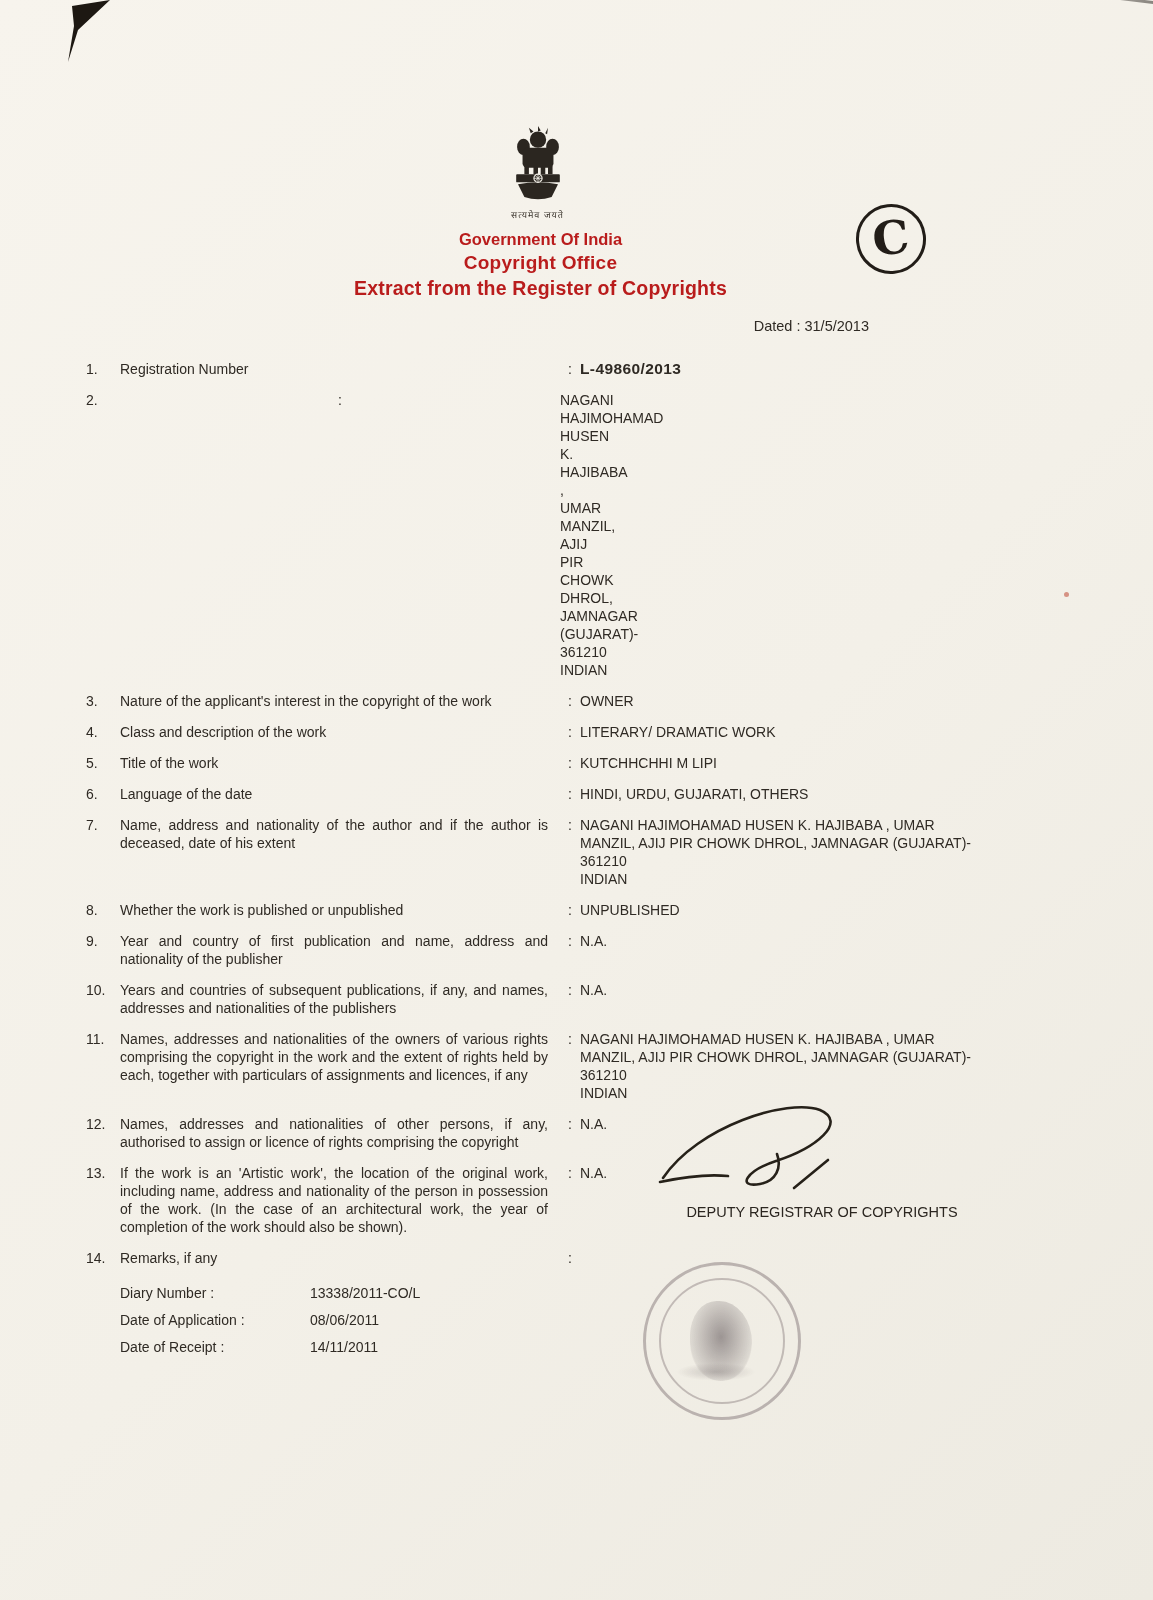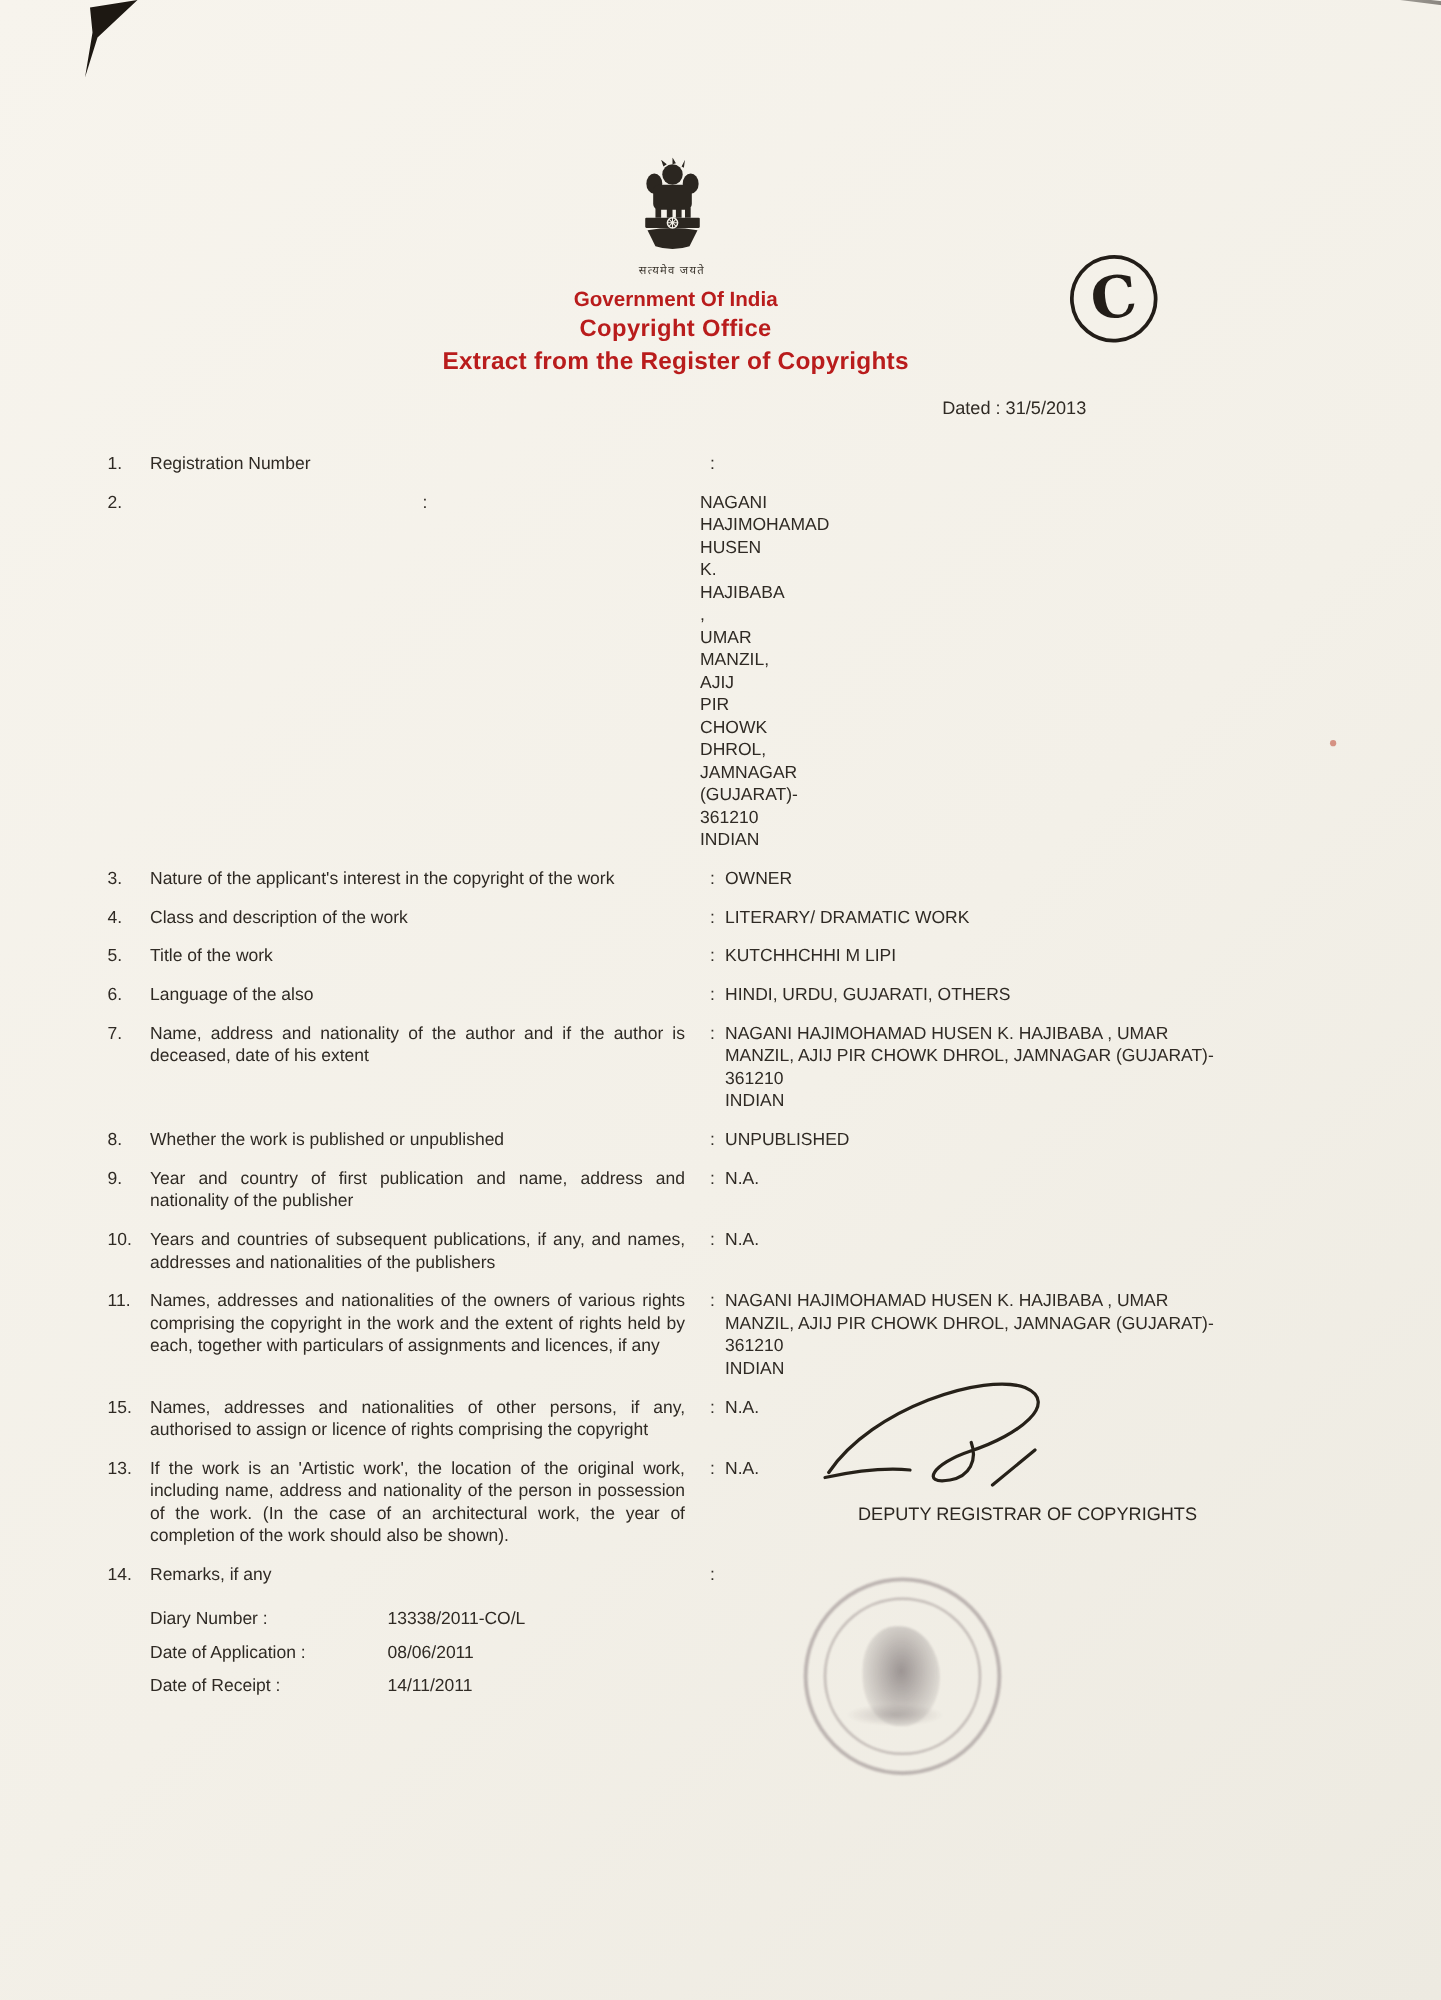--- a/index.html
+++ b/index.html
@@ -106,20 +106,21 @@
   </div>
 
   <div class="dated">Dated : 31/5/2013</div>
 
   <div class="rows">
 
     <div class="row reg">
       <div class="num">1.</div>
       <div class="label">Registration Number</div>
       <div class="colon">:</div>
+      <div class="value">L-49860/2013</div>
     </div>
 
     <div class="row">
       <div class="num">2.</div>
       <div class="colon">:</div>
       <div class="value">NAGANI HAJIMOHAMAD HUSEN K. HAJIBABA , UMAR
 MANZIL, AJIJ PIR CHOWK DHROL, JAMNAGAR (GUJARAT)-
 361210
 INDIAN</div>
     </div>
@@ -140,21 +141,21 @@
 
     <div class="row">
       <div class="num">5.</div>
       <div class="label">Title of the work</div>
       <div class="colon">:</div>
       <div class="value">KUTCHHCHHI M LIPI</div>
     </div>
 
     <div class="row">
       <div class="num">6.</div>
-      <div class="label">Language of the also</div>
+      <div class="label">Language of the date</div>
       <div class="colon">:</div>
       <div class="value">HINDI, URDU, GUJARATI, OTHERS</div>
     </div>
 
     <div class="row">
       <div class="num">7.</div>
       <div class="label">Name, address and nationality of the author and if the author is deceased, date of his extent</div>
       <div class="colon">:</div>
       <div class="value">NAGANI HAJIMOHAMAD HUSEN K. HAJIBABA , UMAR
 MANZIL, AJIJ PIR CHOWK DHROL, JAMNAGAR (GUJARAT)-
@@ -187,21 +188,21 @@
       <div class="num">11.</div>
       <div class="label">Names, addresses and nationalities of the owners of various rights comprising the copyright in the work and the extent of rights held by each, together with particulars of assignments and licences, if any</div>
       <div class="colon">:</div>
       <div class="value">NAGANI HAJIMOHAMAD HUSEN K. HAJIBABA , UMAR
 MANZIL, AJIJ PIR CHOWK DHROL, JAMNAGAR (GUJARAT)-
 361210
 INDIAN</div>
     </div>
 
     <div class="row">
-      <div class="num">15.</div>
+      <div class="num">12.</div>
       <div class="label">Names, addresses and nationalities of other persons, if any, authorised to assign or licence of rights comprising the copyright</div>
       <div class="colon">:</div>
       <div class="value">N.A.</div>
     </div>
 
     <div class="row">
       <div class="num">13.</div>
       <div class="label">If the work is an 'Artistic work', the location of the original work, including name, address and nationality of the person in possession of the work. (In the case of an architectural work, the year of completion of the work should also be shown).</div>
       <div class="colon">:</div>
       <div class="value">N.A.</div>

